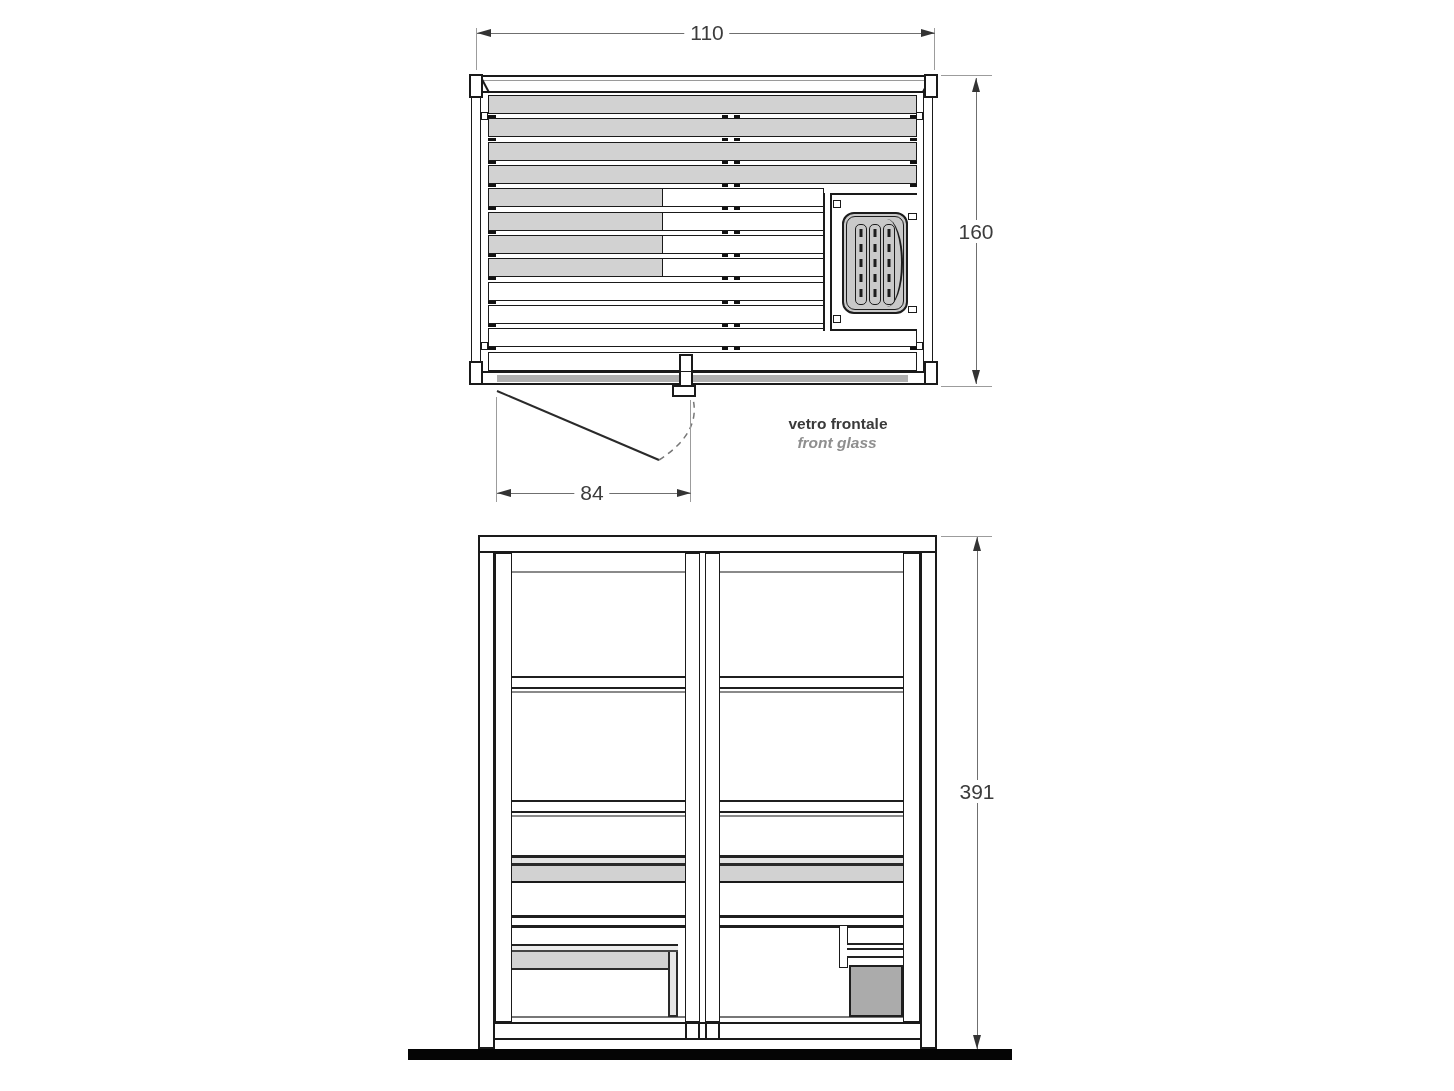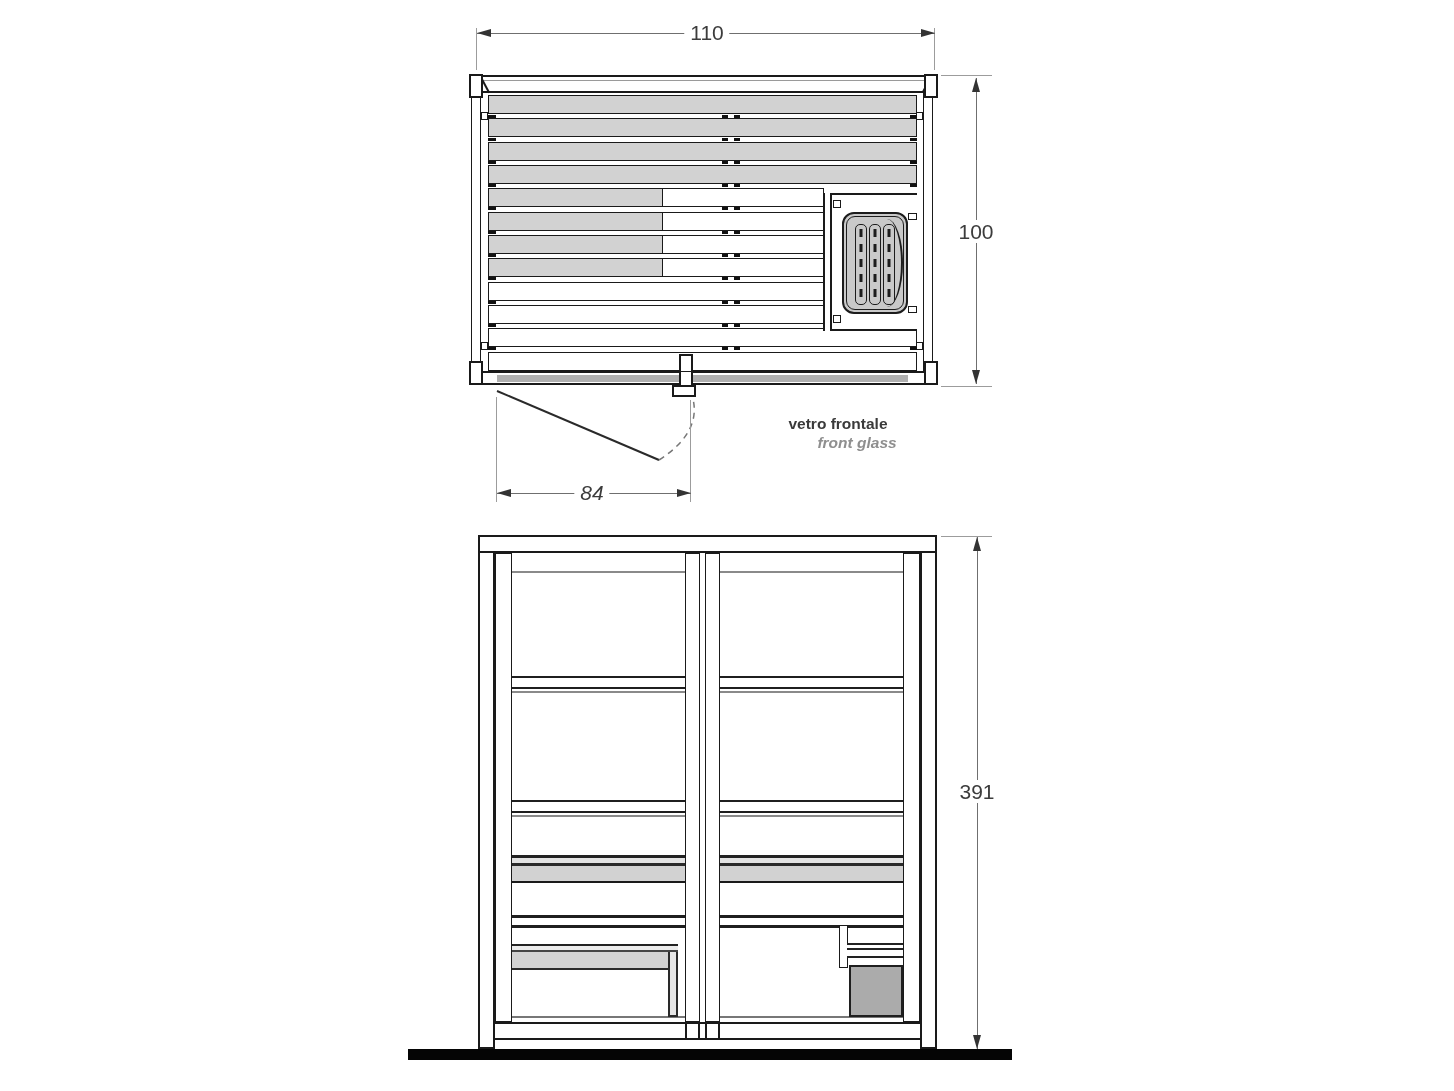--- a/index.html
+++ b/index.html
@@ -131,31 +131,31 @@
     <div class="dimline-h" style="left:477px;top:33px;width:458px;"></div>
     <div class="arr arr-l" style="left:477px;top:29px;"></div>
     <div class="arr arr-r" style="left:921px;top:29px;"></div>
     <div class="dimtext" style="left:707px;top:33px;">110</div>
 
     <div class="extline-h" style="left:941px;top:75px;width:51px;"></div>
     <div class="extline-h" style="left:941px;top:386px;width:51px;"></div>
     <div class="dimline-v" style="left:976px;top:78px;height:306px;"></div>
     <div class="arr arr-u" style="left:972px;top:78px;"></div>
     <div class="arr arr-d" style="left:972px;top:370px;"></div>
-    <div class="dimtext" style="left:976px;top:232px;">100</div>
+    <div class="dimtext" style="left:976px;top:232px;">160</div>
 
     <div class="extline-v" style="left:496px;top:397px;height:105px;"></div>
     <div class="extline-v" style="left:690px;top:400px;height:102px;"></div>
     <div class="dimline-h" style="left:497px;top:493px;width:194px;"></div>
     <div class="arr arr-l" style="left:497px;top:489px;"></div>
     <div class="arr arr-r" style="left:677px;top:489px;"></div>
-    <div class="dimtext" style="left:592px;top:493px;font-style:italic;">84</div>
+    <div class="dimtext" style="left:592px;top:493px;">84</div>
 
     <div class="cap1" style="left:838px;top:415px;">vetro frontale</div>
-    <div class="cap2" style="left:837px;top:434px;margin-left:20px;">front glass</div>
+    <div class="cap2" style="left:837px;top:434px;">front glass</div>
   </div>
 
   <div>
 
     <div class="box" style="left:478px;top:535px;width:17px;height:514px;"></div>
     <div class="box" style="left:920px;top:535px;width:17px;height:514px;"></div>
 
     <div class="abs" style="left:478px;top:535px;width:459px;height:18px;background:#fff;border:2px solid #1a1a1a;border-top-width:2.5px;"></div>
 
     <div class="grayline" style="left:512px;top:571px;width:173px;"></div>

